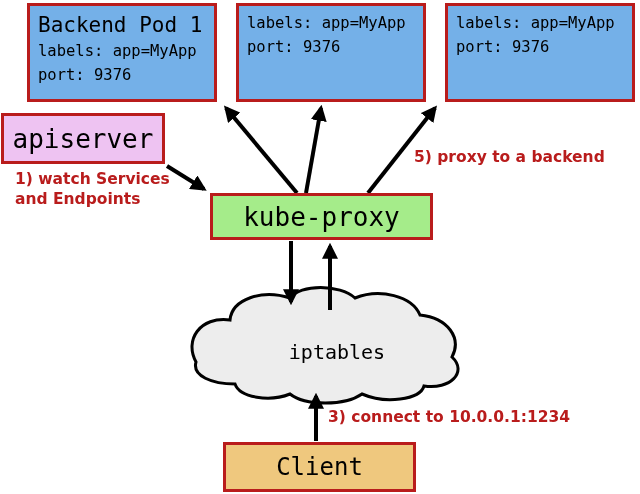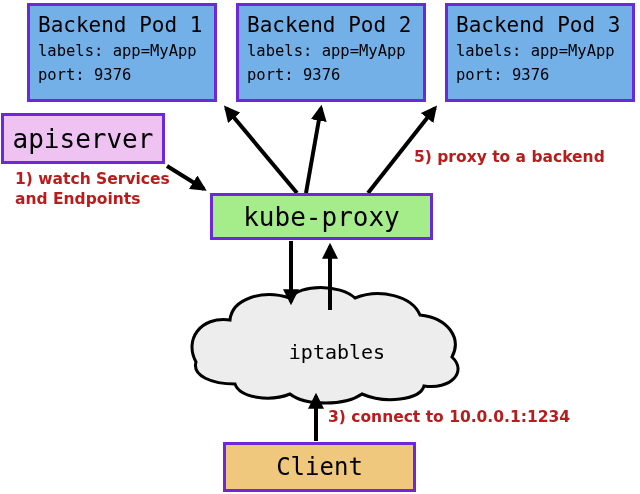--- a/index.html
+++ b/index.html
@@ -6,21 +6,21 @@
   #canvas{
     position:relative;
     width:640px;height:494px;
     background:#ffffff;
     font-family:"DejaVu Sans Mono","Liberation Mono",monospace;
     overflow:hidden;
   }
   #arrow-layer{position:absolute;left:0;top:0;width:640px;height:494px;}
   .node{
     position:absolute;
-    border:3px solid #6d28d9;
+    border:3px solid #b91c1c;
     box-sizing:border-box;
     color:#000;
   }
   .pod{
     width:190px;height:99px;top:3px;
     padding:5px 8px 0 8px;
   }
   .pod-title{
     font-size:21px;line-height:28px;white-space:nowrap;
     letter-spacing:0px;
@@ -90,26 +90,24 @@
 
     <line x1="316" y1="441" x2="316" y2="396" stroke="#000" stroke-width="4" marker-end="url(#ah)"></line>
   </svg>
 
   <div class="node pod" style="left: 27px; background-color: rgb(116, 176, 232);">
     <div class="pod-title">Backend Pod 1</div>
     <div class="pod-line">labels: app=MyApp</div>
     <div class="pod-line">port: 9376</div>
   </div>
   <div class="node pod" style="left: 236px; background-color: rgb(116, 176, 232);">
-    <div class="pod-title">Backend Pod 2</div>
     <div class="pod-line">labels: app=MyApp</div>
     <div class="pod-line">port: 9376</div>
   </div>
   <div class="node pod" style="left: 445px; background-color: rgb(116, 176, 232);">
-    <div class="pod-title">Backend Pod 3</div>
     <div class="pod-line">labels: app=MyApp</div>
     <div class="pod-line">port: 9376</div>
   </div>
 
   <div class="node label-box" id="kube-proxy" style="background-color: rgb(165, 236, 138);">
     <span>kube-proxy</span>
   </div>
 
   <div class="node label-box" id="apiserver" style="background-color: rgb(238, 195, 242);">
     <span>apiserver</span>

